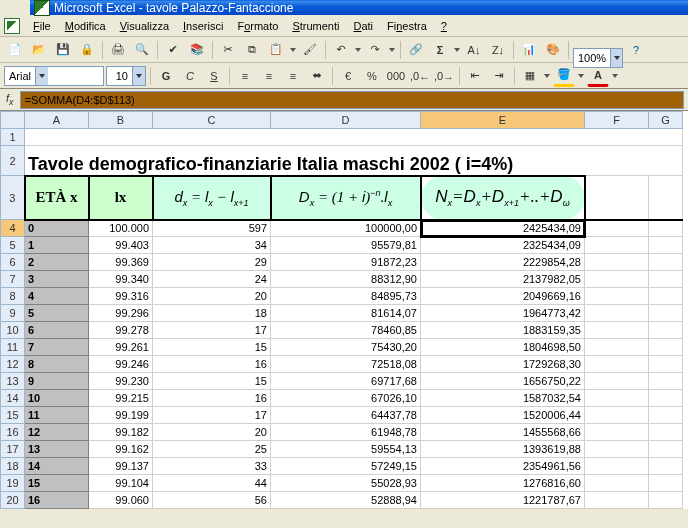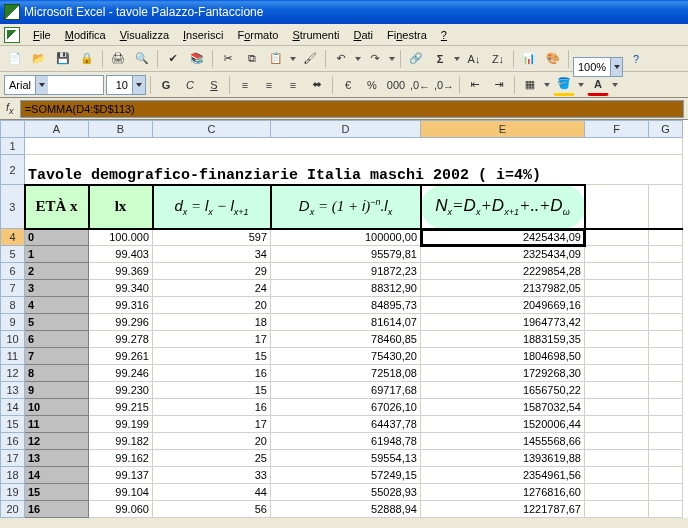--- a/index.html
+++ b/index.html
@@ -1,17 +1,17 @@
 <!DOCTYPE html>
 <html><head>
 <meta charset="utf-8">
 <style>
   * { margin: 0; padding: 0; box-sizing: border-box; font-family: Tahoma, Arial, sans-serif; }
   body { background: #ece9d8; font-size: 11px; overflow: hidden; width: 688px; height: 528px; }
-  .titlebar { background: linear-gradient(to bottom, #0058e6, #3a8be8 8%, #0a5dd9 40%, #0246c4); color: #fff; height: 24px; display: flex; align-items: center; padding: 4px 4px; font-size: 12px; }
+  .titlebar { background: linear-gradient(to bottom, #0058e6, #3a8be8 8%, #0a5dd9 40%, #0246c4); color: #fff; height: 15px; display: flex; align-items: center; padding: 4px 4px; font-size: 12px; margin-left: 30px; }
   .titlebar .appicon { width: 16px; height: 16px; background: linear-gradient(135deg,#2a7a2a 50%,#fff 50%); border: 1px solid #15531a; margin-right: 4px; }
   .menubar { background: #ece9d8; height: 22px; display: flex; align-items: center; padding: 0 4px; border-bottom: 1px solid #c0bbae; }
   .window-icon { width: 16px; height: 16px; background: #fff; border: 1px solid #2a7a2a; margin-right: 6px; position: relative; }
   .window-icon::after { content:""; position:absolute; inset:2px; background:linear-gradient(135deg,#2a7a2a 50%,transparent 50%); }
   .menu-item { padding: 3px 7px; cursor: default; }
   .menu-item u { text-decoration: underline; }
   .toolbar { background: #ece9d8; height: 26px; display: flex; align-items: center; padding: 2px 4px; gap: 2px; border-bottom: 1px solid #c0bbae; }
   .tbtn { width: 22px; height: 22px; display: flex; align-items: center; justify-content: center; border: 1px solid transparent; border-radius: 3px; cursor: default; color:#333; }
   .sep { width: 1px; height: 18px; background: #c0bbae; margin: 0 2px; }
   .drop { width: 8px; height: 22px; display:flex; align-items:center; justify-content:center; }
@@ -30,21 +30,21 @@
   .sheet { position: relative; background: #fff; }
   table { border-collapse: collapse; table-layout: fixed; }
   th, td { border: 1px solid #d4d0c8; height: 17px; font-size: 11px; padding: 0 3px; overflow: hidden; white-space: nowrap; font-weight: normal; }
   .colhead, .rowhead, .corner { background: #e4ecf7; text-align: center; border: 1px solid #9eb6ce; font-weight: normal; color: #333; }
   .rowhead { width: 24px; text-align: center; }
   .rowhead.sel { background: #f7c778; }
   .colhead.sel { background: #f7c778; }
   col.cA { width: 64px; } col.cB { width: 64px; } col.cC { width: 118px; } col.cD { width: 150px; } col.cE { width: 164px; } col.cF { width: 64px; } col.cG { width: 34px; }
   tr.r1 td { height: 6px; }
   tr.r2 td { height: 30px; vertical-align: bottom; }
-  .title-cell { font-family: Liberation Mono, monospace; font-size: 15px; font-weight: bold; color: #000; }
+  .title-cell { font-family: Liberation Sans, sans-serif; font-size: 18px; font-weight: bold; color: #000; }
   tr.r3 td { height: 44px; }
   .hdr-green { background: #ccffcc; border: 2px solid #000 !important; text-align: center; font-weight: bold; font-family: "Times New Roman", serif; font-size: 15px; }
   .hdr-math { background: #ccffe5; border: 2px solid #000 !important; text-align: center; font-style: italic; font-family: "Times New Roman", serif; font-size: 15px; padding: 0 4px; position: relative; }
   .sub { font-size: 9px; vertical-align: sub; font-style: italic; }
   .sup { font-size: 9px; vertical-align: super; }
   td.age { background: #c0c0c0; font-weight: bold; text-align: left; border:1px solid #808080; }
   td.num { text-align: right; }
   .active-cell { outline: 3px solid #000; outline-offset: -2px; background:#fff !important; }
   .bold-border-bottom td { border-top: 2px solid #000; }
   .colorbar-red { border-bottom:3px solid #d00; }

